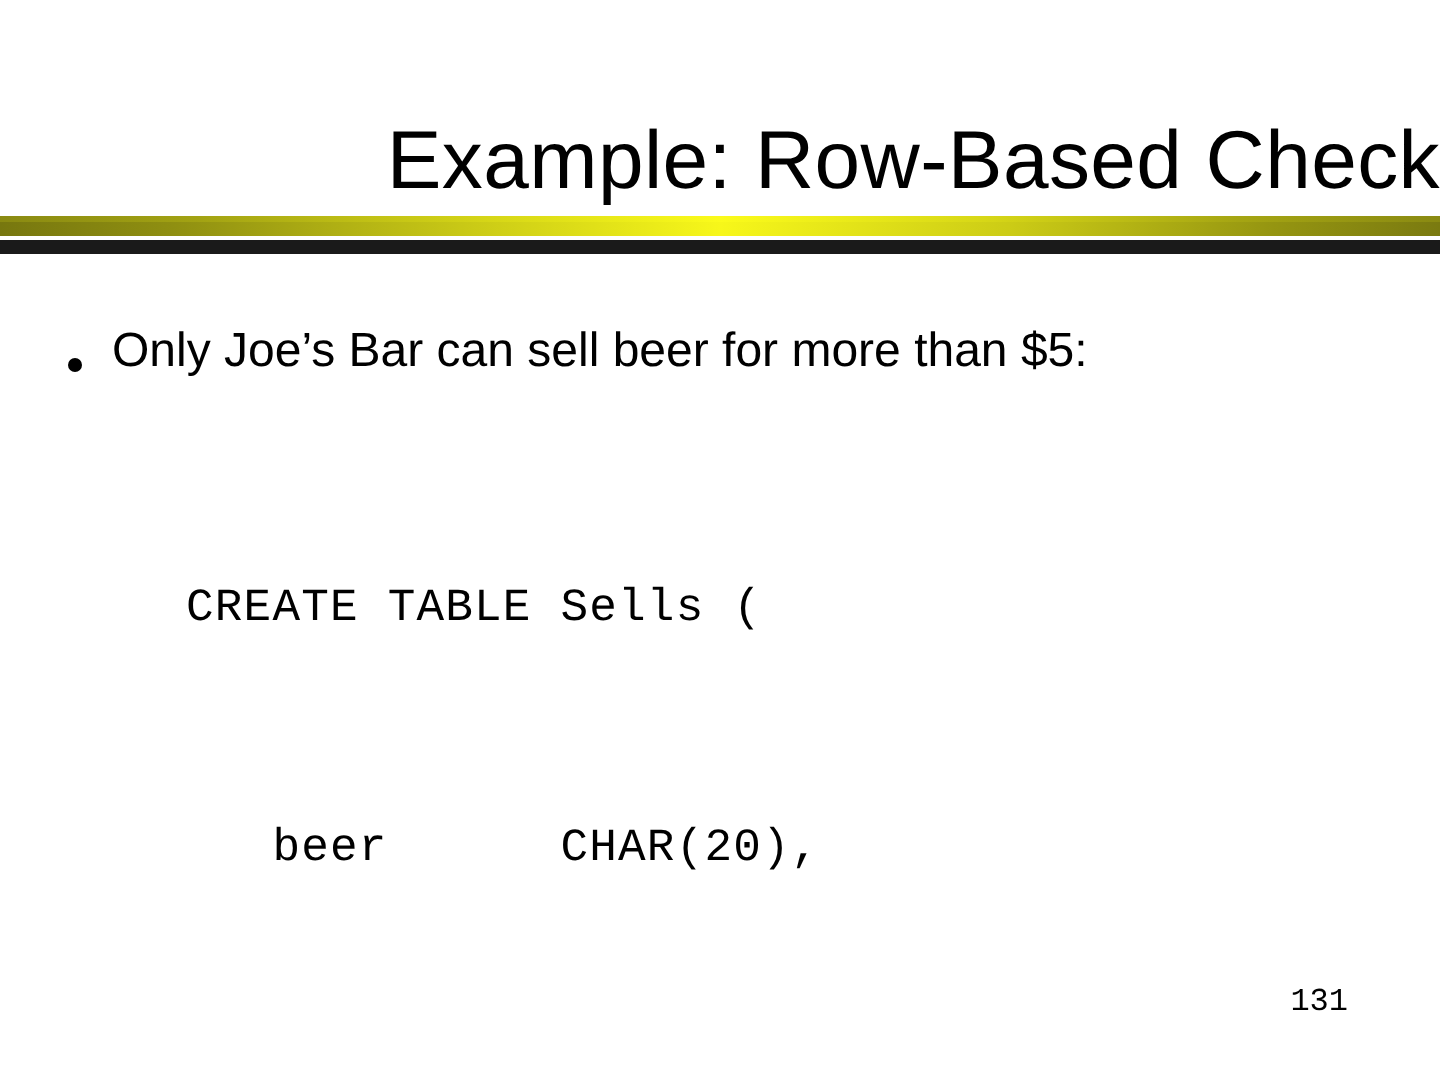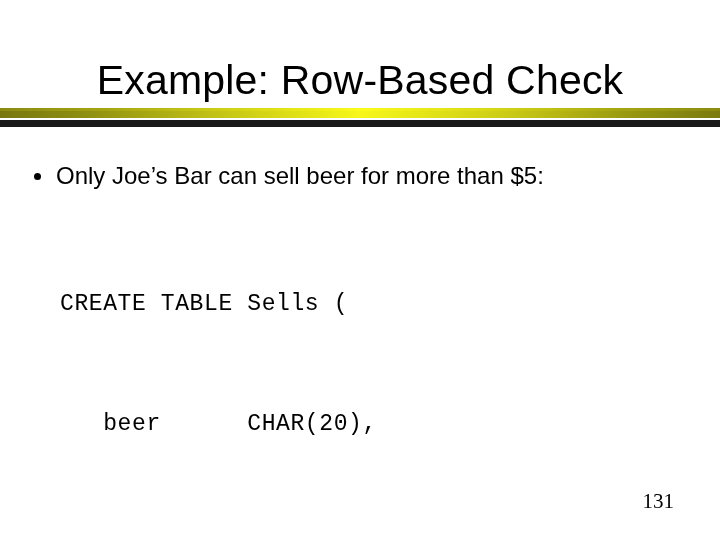--- a/index.html
+++ b/index.html
@@ -18,21 +18,21 @@
     background: #ffffff;
     overflow: hidden;
   }
 
   
   .slide-title {
     position: absolute;
     left: 0;
     top: 28px;
     width: 720px;
-    text-align: center;
+    text-align: right;
     font-family: "Liberation Sans", sans-serif;
     font-size: 41px;
     font-weight: normal;
     line-height: 50px;
     color: #000000;
     letter-spacing: 0.2px;
     white-space: nowrap;
   }
 
   
@@ -70,21 +70,21 @@
     height: 7px;
     background: #1a1a1a;
   }
 
   
   .bullet-row {
     position: absolute;
     left: 34px;
     top: 160px;
     display: flex;
-    align-items: flex-start;
+    align-items: center;
   }
   .bullet-marker {
     width: 7px;
     height: 7px;
     border-radius: 50%;
     background: #000000;
     margin-top: 13px;
     margin-right: 15px;
     flex: 0 0 auto;
   }
@@ -104,29 +104,30 @@
     font-family: "Liberation Mono", "DejaVu Sans Mono", monospace;
     font-size: 23px;
     line-height: 40px;
     color: #000000;
     white-space: pre;
     letter-spacing: 0.6px;
   }
   .code-line {
     display: block;
     height: 40px;
+    margin-left: 33px;
   }
 
   
   .page-number {
     position: absolute;
     right: 46px;
     top: 492px;
-    font-family: Liberation Serif, serif;
-    font-size: 21px;
+    font-family: Liberation Mono, monospace;
+    font-size: 16px;
     line-height: 18px;
     color: #000000;
   }
 </style>
 </head>
 <body>
 
 <div class="slide">
 
   <h1 class="slide-title">Example: Row-Based Check</h1>

